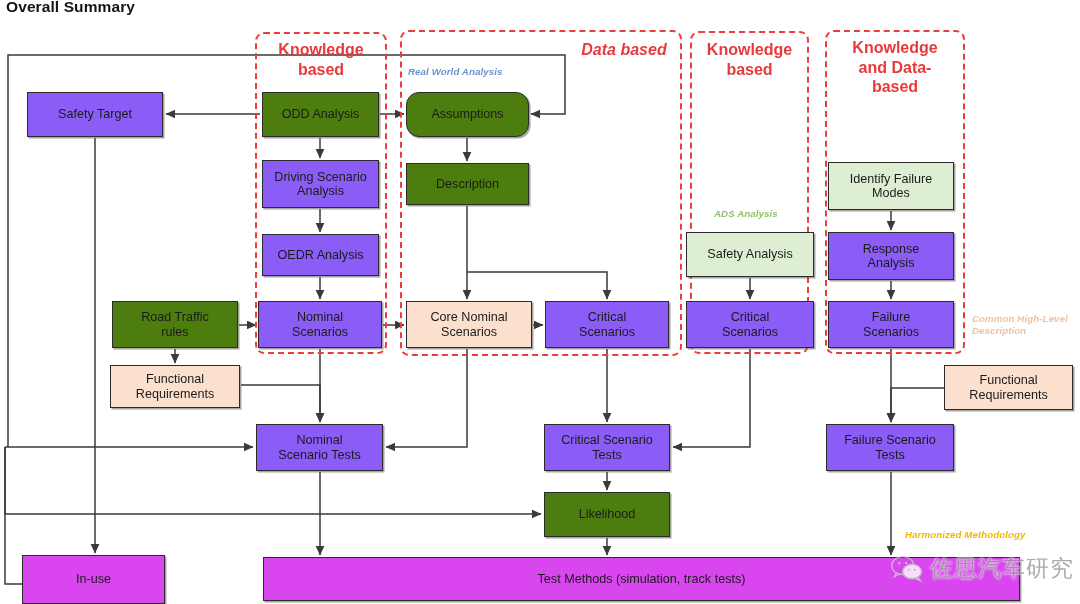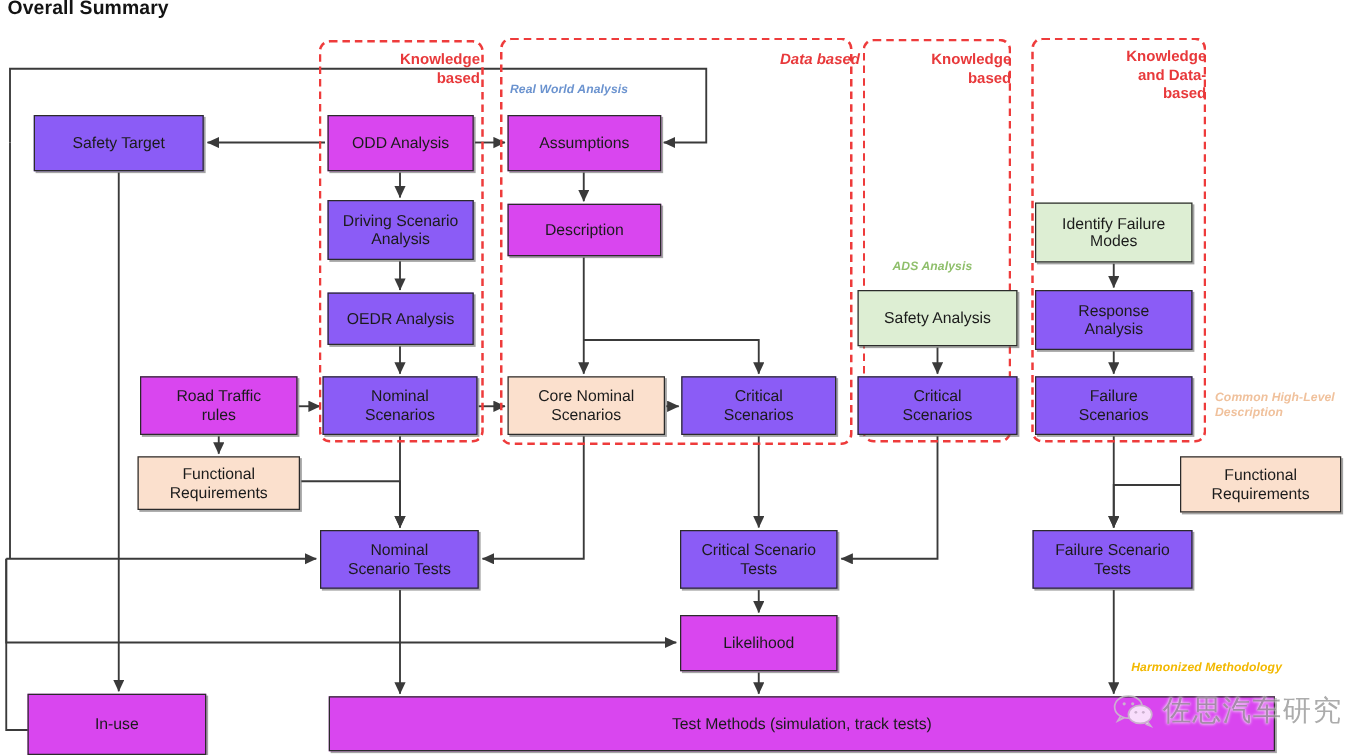--- a/index.html
+++ b/index.html
@@ -20,29 +20,29 @@
   .node{
     position:absolute;box-sizing:border-box;
     border:1.6px solid #2b2b2b;
     display:flex;align-items:center;justify-content:center;
     text-align:center;line-height:1.12;
     font-size:12.6px;color:#1b1b1b;
     padding:1px 3px;
     box-shadow:1.5px 1.5px 0 rgba(90,90,90,.55);
   }
   .n-grey{background:#8b5cf6;}
-  .n-blue{background:#d946ef;}
+  .n-blue{background:#4d7c0f;}
   .n-peach{background:#fbe0cd;}
   .n-green{background:#ddeed3;}
   .n-cream{background:#d946ef;}
 
   
   .grp-label{
-    position:absolute;text-align:right;
-    color:#e8393b;font-size:12px;line-height:1.22;
+    position:absolute;text-align:center;
+    color:#e8393b;font-size:16px;line-height:1.22;
     font-weight:600;
   }
   .ann{
     position:absolute;font-size:9.7px;font-style:italic;font-weight:bold;
     line-height:1.2;letter-spacing:.1px;
   }
   .ann-blue{color:#6b93cf;}
   .ann-green{color:#8fbf6b;}
   .ann-peach{color:#f0c19c;}
   .ann-gold{color:#f2b800;}
@@ -174,21 +174,21 @@
       <div class="node n-grey" style="left: 27px; top: 92px; width: 136px; height: 45px;">
         <div>
           <div>Safety Target</div>
         </div>
       </div>
       <div class="node n-blue" style="left: 262px; top: 92px; width: 117px; height: 45px;">
         <div>
           <div>ODD Analysis</div>
         </div>
       </div>
-      <div class="node n-blue" style="left: 406px; top: 92px; width: 123px; height: 45px;">
+      <div class="node n-blue" style="left: 406px; top: 92px; width: 123px; height: 45px; border-radius: 13px;">
         <div>
           <div>Assumptions</div>
         </div>
       </div>
       <div class="node n-grey" style="left: 262px; top: 160px; width: 117px; height: 48px;">
         <div>
           <div>Driving Scenario</div>
           <div>Analysis</div>
         </div>
       </div>

